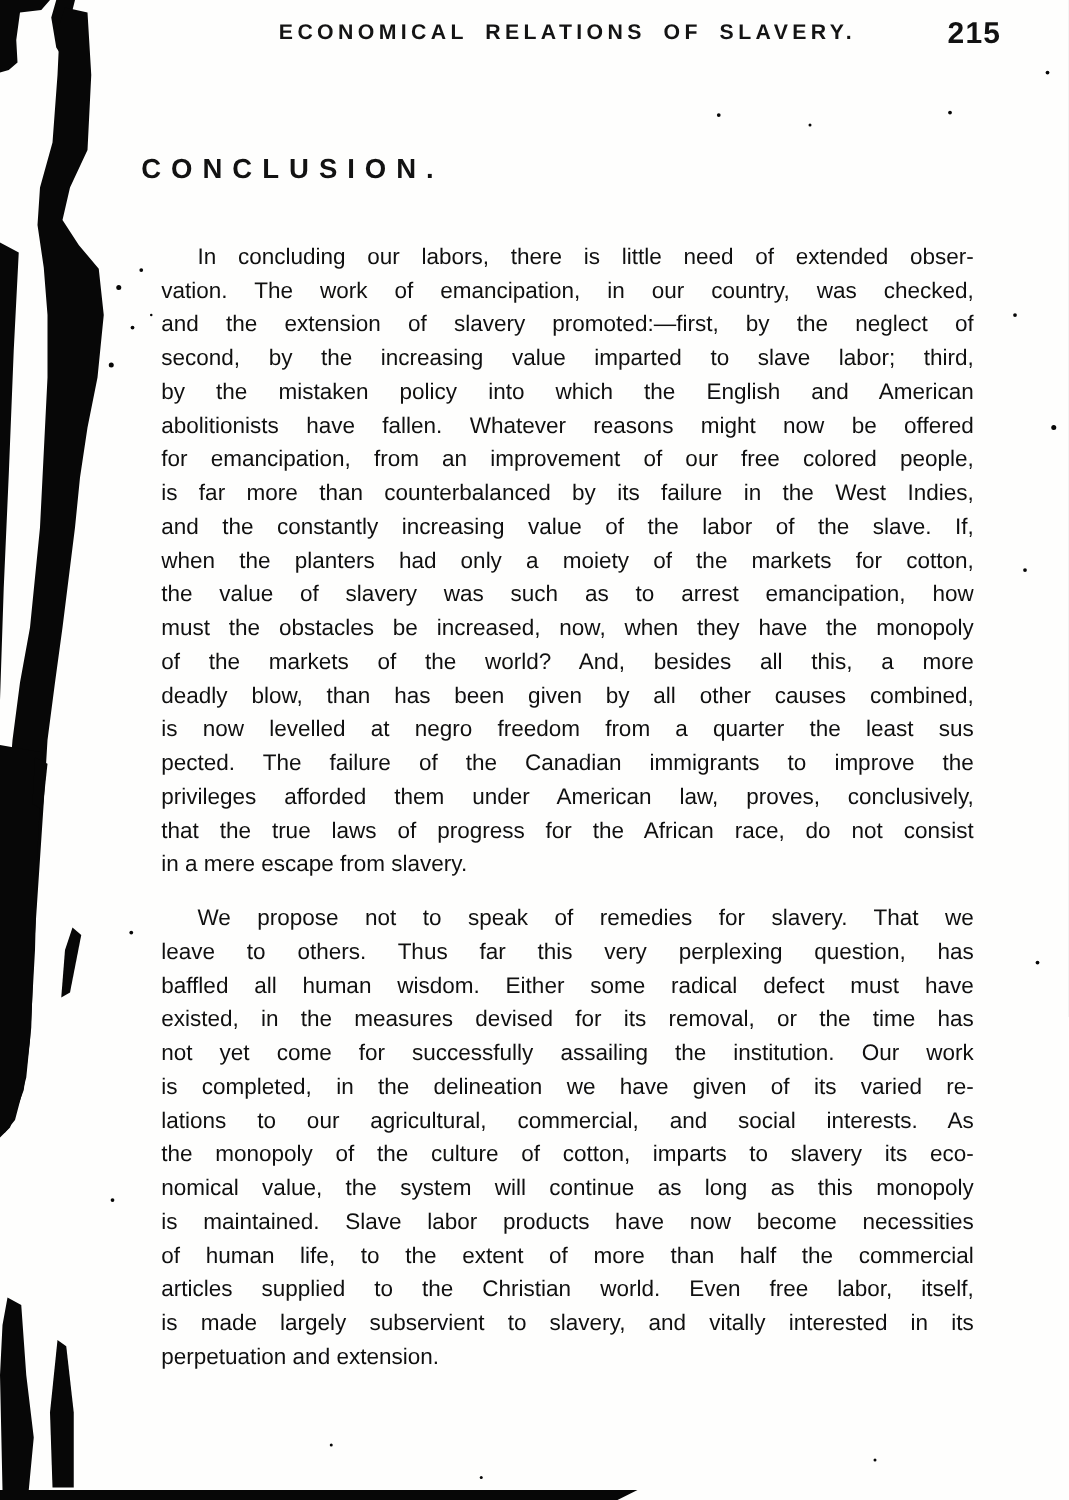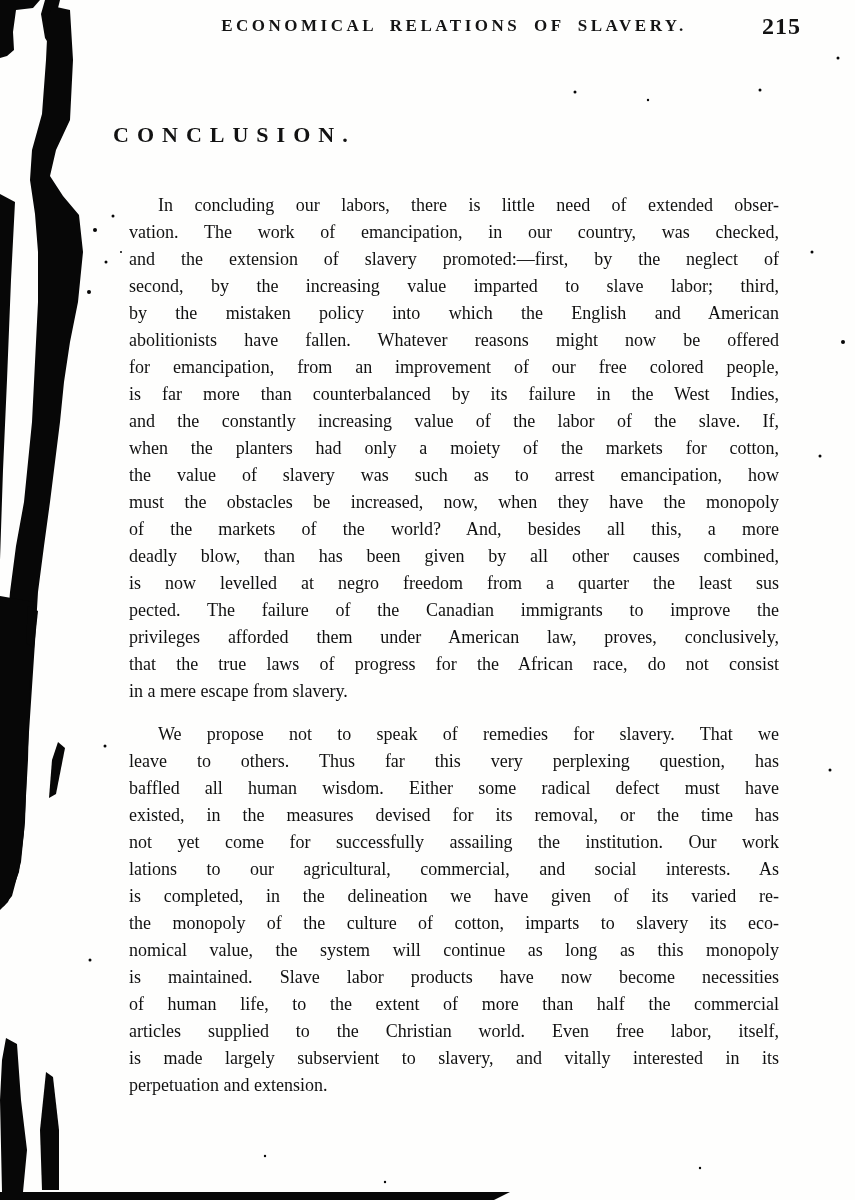--- a/index.html
+++ b/index.html
@@ -6,21 +6,21 @@
     margin: 0;
     padding: 0;
     background: #e8e8e8;
   }
   .page {
     position: relative;
     width: 855px;
     height: 1200px;
     background: #fefefdff;
     overflow: hidden;
-    font-family: Liberation Serif, serif;
+    font-family: Liberation Sans, sans-serif;
     color: #101010;
   }
   .artifacts {
     position: absolute;
     top: 0;
     left: 0;
     pointer-events: none;
   }
   .header {
     position: absolute;
@@ -163,22 +163,22 @@
         <div class="text-line">privileges afforded them under American law, proves, conclusively,</div>
         <div class="text-line">that the true laws of progress for the African race, do not consist</div>
         <div class="text-line last-line">in a mere escape from slavery.</div>
       </div>
       <div class="paragraph">
         <div class="text-line first-line">We propose not to speak of remedies for slavery.  That we</div>
         <div class="text-line">leave to others.  Thus far this very perplexing question, has</div>
         <div class="text-line">baffled all human wisdom.  Either some radical defect must have</div>
         <div class="text-line">existed, in the measures devised for its removal, or the time has</div>
         <div class="text-line">not yet come for successfully assailing the institution.  Our work</div>
+        <div class="text-line">is completed, in the delineation we have given of its varied re-</div>
         <div class="text-line">lations to our agricultural, commercial, and social interests.  As</div>
-        <div class="text-line">is completed, in the delineation we have given of its varied re-</div>
         <div class="text-line">the monopoly of the culture of cotton, imparts to slavery its eco-</div>
         <div class="text-line">nomical value, the system will continue as long as this monopoly</div>
         <div class="text-line">is maintained.  Slave labor products have now become necessities</div>
         <div class="text-line">of human life, to the extent of more than half the commercial</div>
         <div class="text-line">articles supplied to the Christian world.  Even free labor, itself,</div>
         <div class="text-line">is made largely subservient to slavery, and vitally interested in its</div>
         <div class="text-line last-line">perpetuation and extension.</div>
       </div>
     </div>
 

